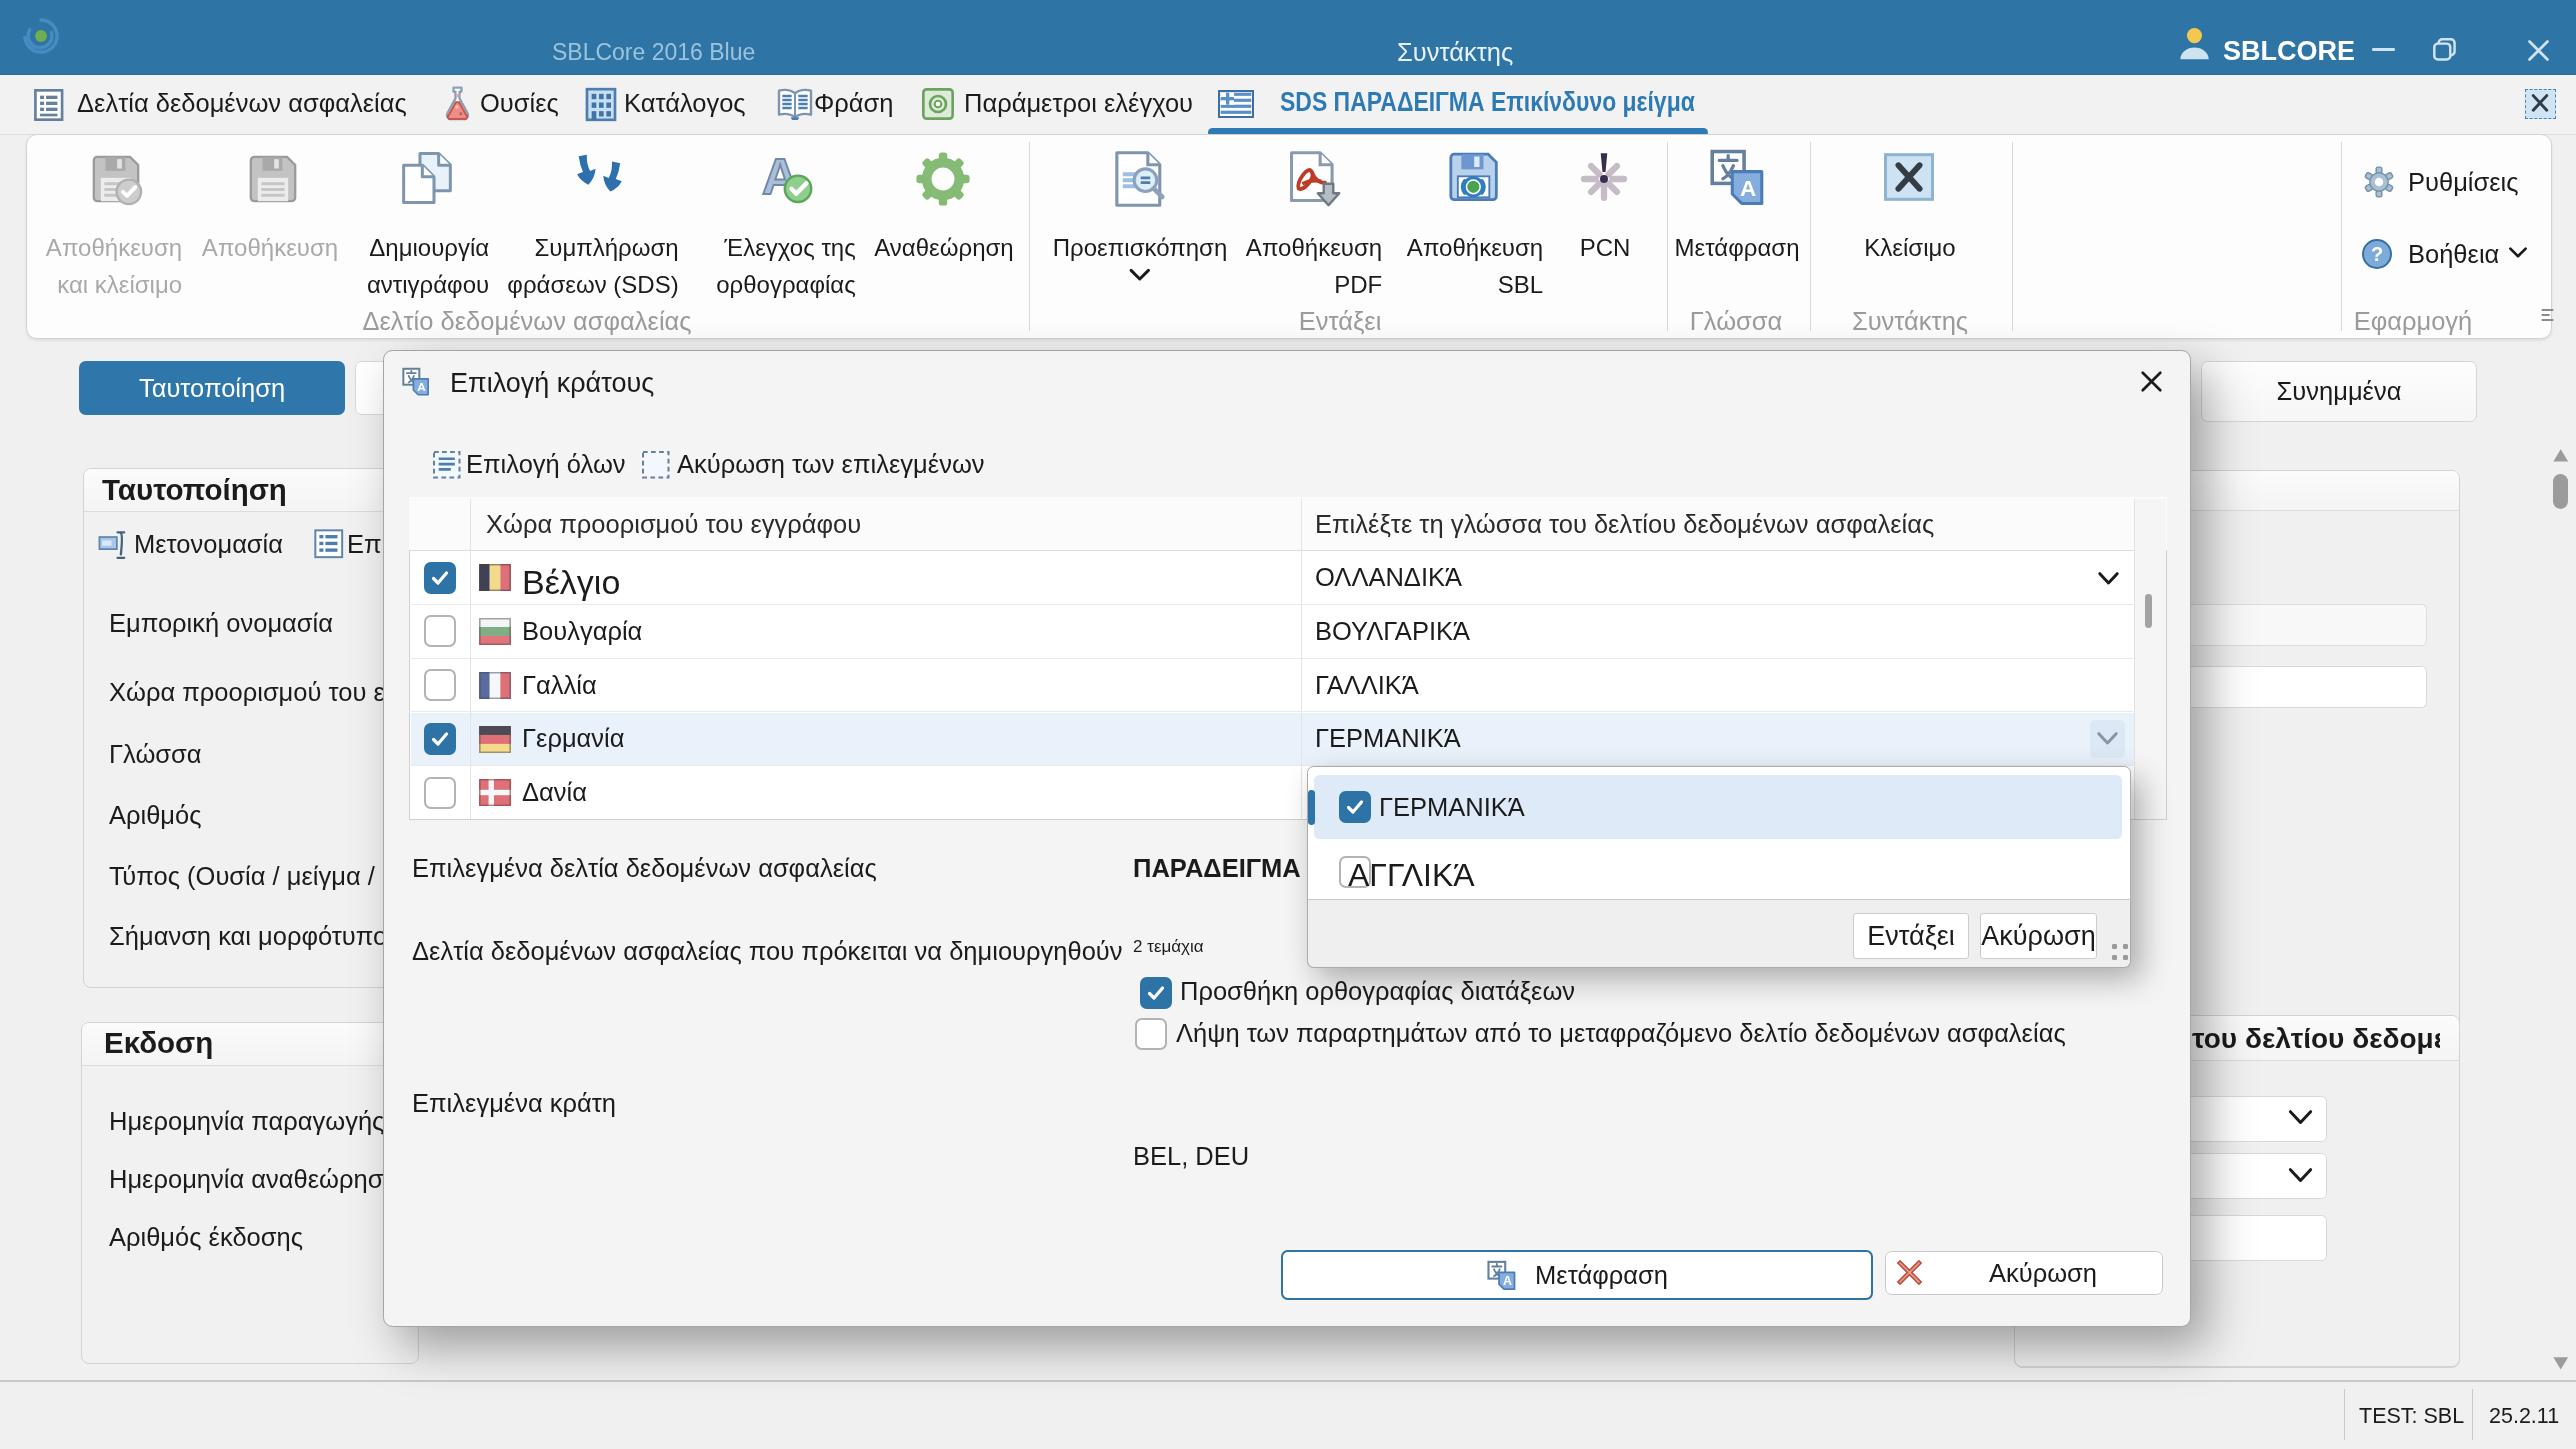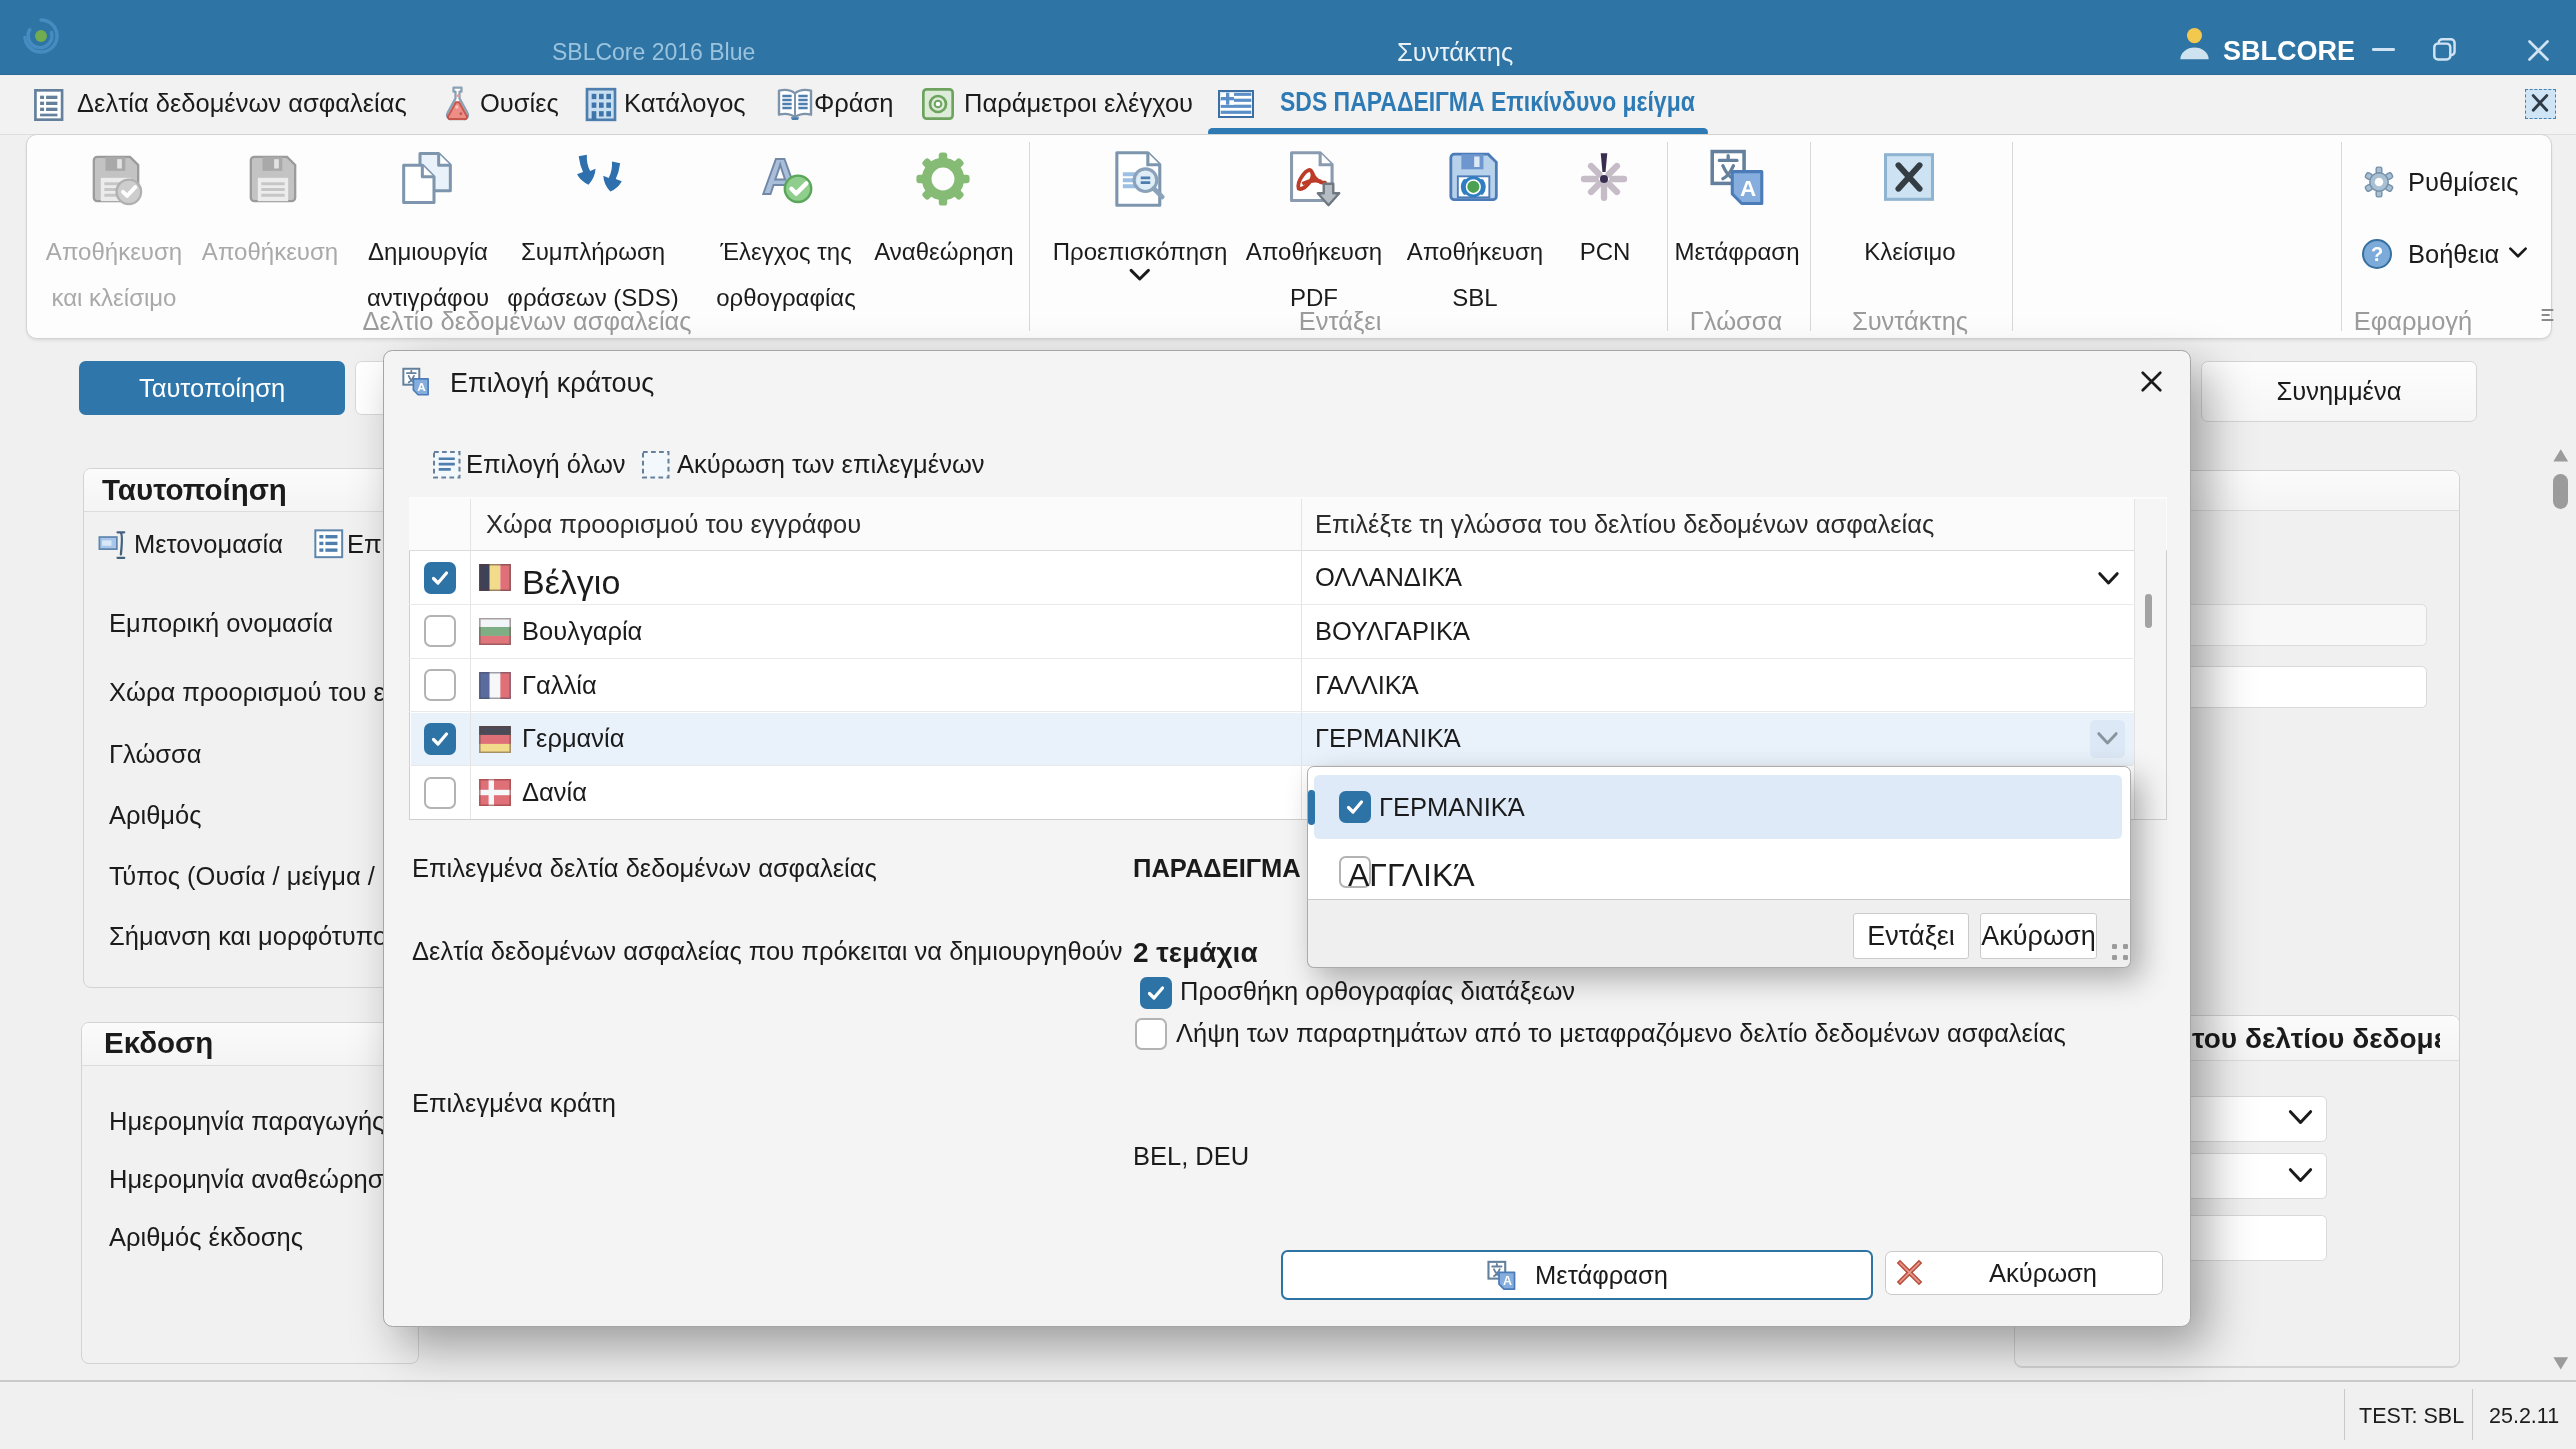--- a/index.html
+++ b/index.html
@@ -7,21 +7,21 @@
   font-family:"Liberation Sans",sans-serif;color:#1b1b1b;-webkit-font-smoothing:antialiased}
 .abs{position:absolute}
 .txt{position:absolute;white-space:nowrap}
 .cb{position:absolute;width:32px;height:32px;border:2px solid #b3b3b3;border-radius:6.7px;background:#fff;box-sizing:border-box}
 .cb.on{background:#2e73a6;border-color:#2e73a6}
 .cb svg{position:absolute;left:2px;top:2px;width:24px;height:24px}
 .panel{position:absolute;background:#f1f1f1;border:1.3px solid #d3d3d3;border-radius:8px;box-sizing:border-box}
 .phead{position:absolute;left:0;top:0;right:0;height:42px;background:linear-gradient(#fbfbfb,#f4f4f4);border-bottom:1.3px solid #dcdcdc;border-radius:6.7px 6.7px 0 0}
 .ribsep{position:absolute;top:6.7px;bottom:6.7px;width:1.3px;background:#d8d8d8}
 .riblabel{position:absolute;top:307px;font-size:25.5px;line-height:29.5px;color:#9b9b9b;text-align:center;white-space:nowrap;transform:translateX(-50%)}
-.ribitem{position:absolute;top:229px;font-size:24px;color:#1b1b1b;text-align:center;line-height:46px;white-space:nowrap;transform:translateX(-50%)}
+.ribitem{position:absolute;top:229px;font-size:24px;color:#1b1b1b;text-align:right;line-height:37px;white-space:nowrap;transform:translateX(-50%)}
 .ribitem.dis{color:#a9a9a9}
 .chev{fill:none;stroke:#1b1b1b;stroke-width:4.5;stroke-linecap:round;stroke-linejoin:round}
 .btn{position:absolute;background:#fff;border:1.3px solid #cbcbcb;border-radius:3px;box-sizing:border-box;display:flex;align-items:center;justify-content:center;font-size:27px}
 </style>
 </head>
 <body>
 
 <div class="abs" style="left:0;top:0;width:2576px;height:75px;background:#2e74a4;border-bottom:1.3px solid #2a6b97;box-sizing:border-box"></div>
 <svg class="abs" style="left:20px;top:14.8px" width="42" height="42" viewBox="0 0 60 60">
   <path d="M30 7 A23 23 0 1 1 7 32" fill="none" stroke="#478cc1" stroke-width="5" stroke-linecap="round"></path>
@@ -475,21 +475,21 @@
   <rect x="0" y="0" width="47" height="40" fill="#df7078"></rect>
   <rect x="14" y="0" width="8" height="40" fill="#f5f7f9"></rect>
     <rect x="0" y="16" width="47" height="8" fill="#f5f7f9"></rect>
   <rect x="1" y="1" width="45" height="38" fill="none" stroke="rgba(140,60,60,.6)" stroke-width="2.4"></rect>
 </svg>
 <div class="txt" style="left:522px;top:778px;font-size:25.5px">Δανία</div>
 
 <div class="txt" style="left:412px;top:854px;font-size:25.5px">Επιλεγμένα δελτία δεδομένων ασφαλείας</div>
 <div class="txt" style="left:1133px;top:854px;font-size:25.5px;font-weight:bold">ΠΑΡΑΔΕΙΓΜΑ Επικίνδυνο μείγμα</div>
 <div class="txt" style="left:412px;top:937px;font-size:25.5px">Δελτία δεδομένων ασφαλείας που πρόκειται να δημιουργηθούν</div>
-<div class="txt" style="left:1133px;top:937px;font-size:28px;font-weight:bold">2 τεμάχια</div>
+<div class="txt" style="left:1133px;top:937px;font-size:17px;font-weight:normal">2 τεμάχια</div>
 <div class="cb on" style="left:1140px;top:977px">
     <svg viewBox="0 0 24 24">
       <path d="M5.5 12.5 L10 17 L18.5 7" fill="none" stroke="#fff" stroke-width="3.2" stroke-linecap="round" stroke-linejoin="round"></path>
     </svg>
   </div>
 <div class="txt" style="left:1180px;top:977px;font-size:25.5px">Προσθήκη ορθογραφίας διατάξεων</div>
 <div class="cb" style="left:1135px;top:1018px"></div>
 <div class="txt" style="left:1176px;top:1019px;font-size:25.5px">Λήψη των παραρτημάτων από το μεταφραζόμενο δελτίο δεδομένων ασφαλείας</div>
 <div class="txt" style="left:412px;top:1089px;font-size:25.5px">Επιλεγμένα κράτη</div>
 <div class="txt" style="left:1133px;top:1142px;font-size:25.5px">BEL, DEU</div>

